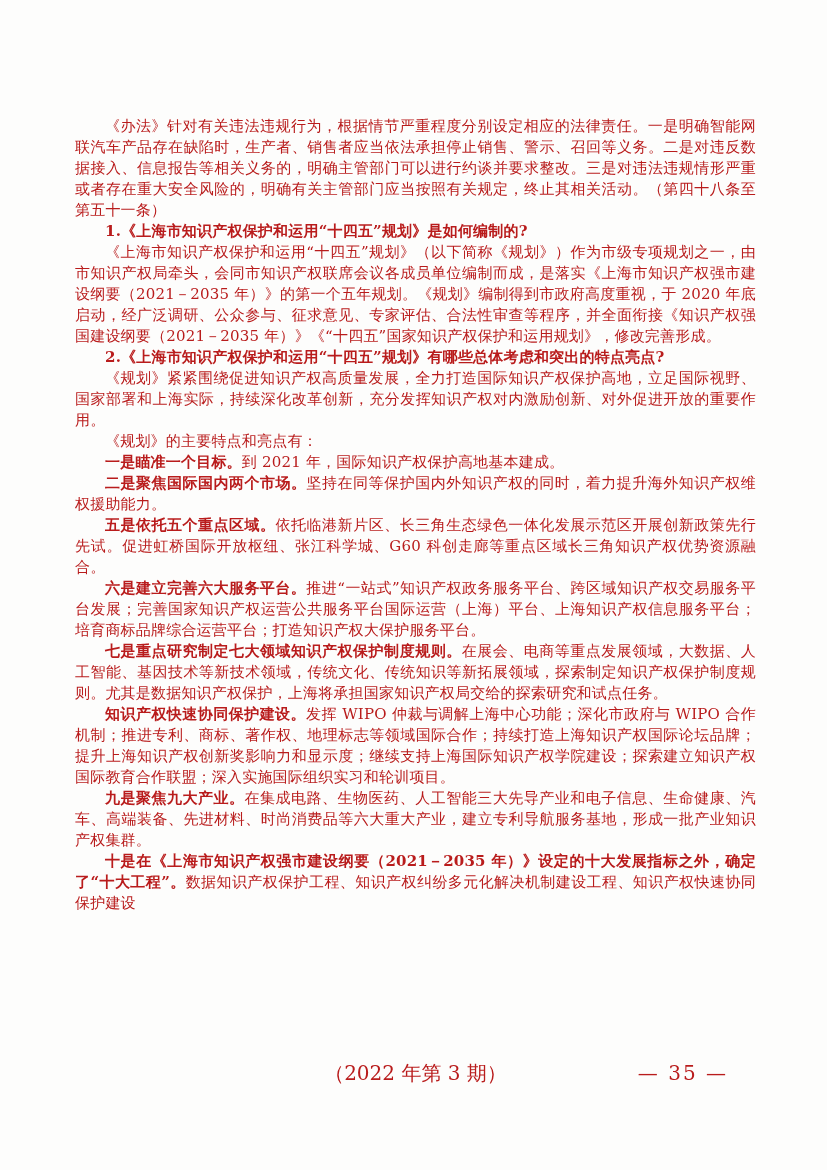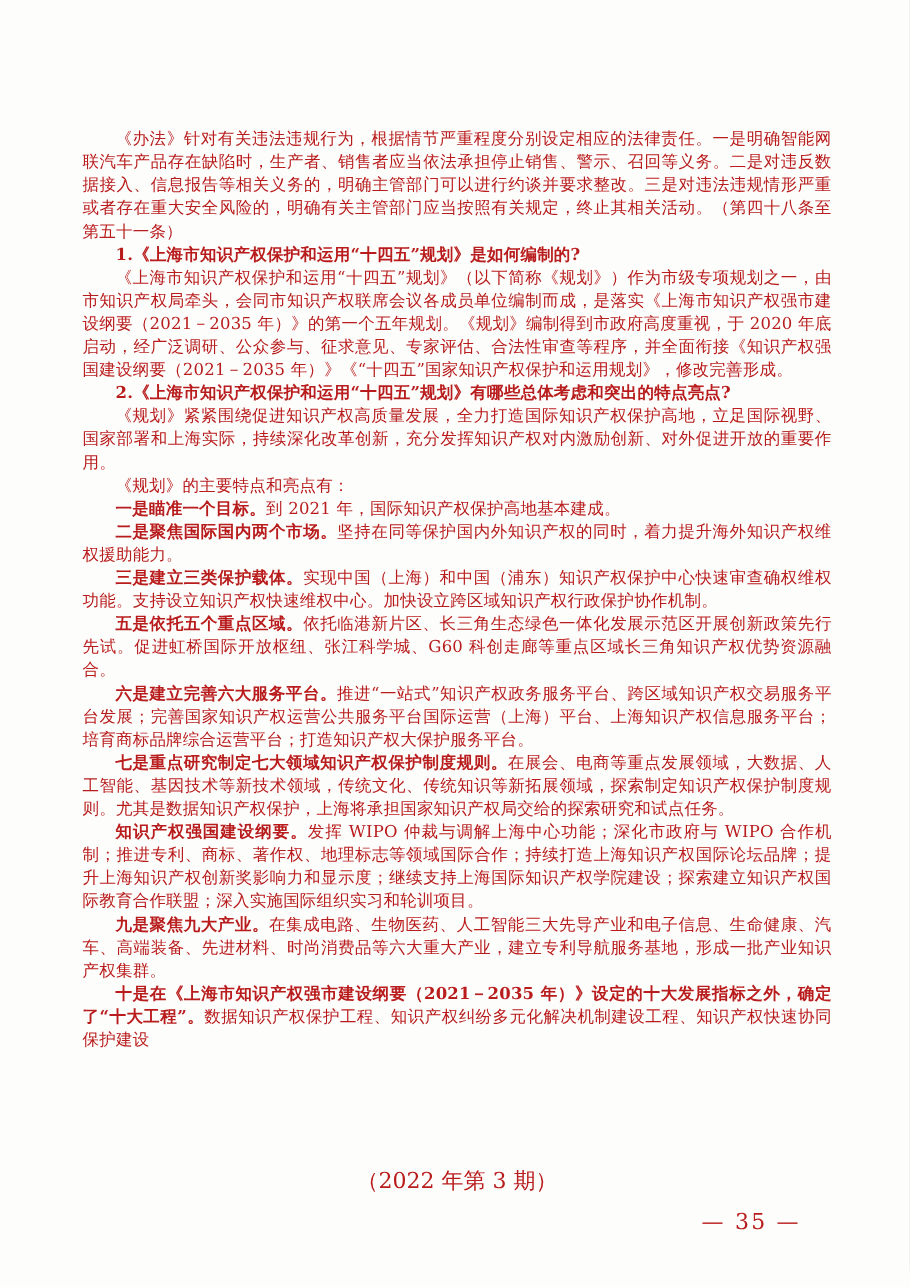--- a/index.html
+++ b/index.html
@@ -39,21 +39,20 @@
     position:absolute;
     left:75px;top:1063px;width:681px;
     font-size:20px;line-height:21px;
   }
   .footer .issue{
     display:block;text-align:center;
   }
   .footer .page-no{
     position:absolute;right:28px;top:0;
     letter-spacing:2px;
-    margin-top:37px;
   }
 </style>
 </head>
 <body>
 
 <div class="page">
   <div class="content">
 
     <p class="para">《办法》针对有关违法违规行为，根据情节严重程度分别设定相应的法律责任。一是明确智能网联汽车产品存在缺陷时，生产者、销售者应当依法承担停止销售、警示、召回等义务。二是对违反数据接入、信息报告等相关义务的，明确主管部门可以进行约谈并要求整改。三是对违法违规情形严重或者存在重大安全风险的，明确有关主管部门应当按照有关规定，终止其相关活动。（第四十八条至第五十一条）</p>
 
@@ -61,25 +60,24 @@
     <p class="para bold">1.《上海市知识产权保护和运用“十四五”规划》是如何编制的?</p>
     <p class="para">《上海市知识产权保护和运用“十四五”规划》（以下简称《规划》）作为市级专项规划之一，由市知识产权局牵头，会同市知识产权联席会议各成员单位编制而成，是落实《上海市知识产权强市建设纲要（2021－2035 年）》的第一个五年规划。《规划》编制得到市政府高度重视，于 2020 年底启动，经广泛调研、公众参与、征求意见、专家评估、合法性审查等程序，并全面衔接《知识产权强国建设纲要（2021－2035 年）》《“十四五”国家知识产权保护和运用规划》，修改完善形成。</p>
 
     <p class="para bold">2.《上海市知识产权保护和运用“十四五”规划》有哪些总体考虑和突出的特点亮点?</p>
     <p class="para">《规划》紧紧围绕促进知识产权高质量发展，全力打造国际知识产权保护高地，立足国际视野、国家部署和上海实际，持续深化改革创新，充分发挥知识产权对内激励创新、对外促进开放的重要作用。</p>
     <p class="para">《规划》的主要特点和亮点有：</p>
 
     <div class="points">
       <p class="para"><span class="bold">一是瞄准一个目标。</span><span>到 2021 年，国际知识产权保护高地基本建成。</span></p>
       <p class="para"><span class="bold">二是聚焦国际国内两个市场。</span><span>坚持在同等保护国内外知识产权的同时，着力提升海外知识产权维权援助能力。</span></p>
-      <p class="para"><span class="bold">三是建立三类保护载体。</span><span>实现中国（上海）和中国（浦东）知识产权保护中心快速审查确权维权功能。支持设立知识产权快速维权中心。加快设立跨区域知识产权行政保护协作机制。</span></p>
       <p class="para"><span class="bold">五是依托五个重点区域。</span><span>依托临港新片区、长三角生态绿色一体化发展示范区开展创新政策先行先试。促进虹桥国际开放枢纽、张江科学城、G60 科创走廊等重点区域长三角知识产权优势资源融合。</span></p>
       <p class="para"><span class="bold">六是建立完善六大服务平台。</span><span>推进“一站式”知识产权政务服务平台、跨区域知识产权交易服务平台发展；完善国家知识产权运营公共服务平台国际运营（上海）平台、上海知识产权信息服务平台；培育商标品牌综合运营平台；打造知识产权大保护服务平台。</span></p>
       <p class="para"><span class="bold">七是重点研究制定七大领域知识产权保护制度规则。</span><span>在展会、电商等重点发展领域，大数据、人工智能、基因技术等新技术领域，传统文化、传统知识等新拓展领域，探索制定知识产权保护制度规则。尤其是数据知识产权保护，上海将承担国家知识产权局交给的探索研究和试点任务。</span></p>
-      <p class="para"><span class="bold">知识产权强国建设纲要。</span><span>发挥 WIPO 仲裁与调解上海中心功能；深化市政府与 WIPO 合作机制；推进专利、商标、著作权、地理标志等领域国际合作；持续打造上海知识产权国际论坛品牌；提升上海知识产权创新奖影响力和显示度；继续支持上海国际知识产权学院建设；探索建立知识产权国际教育合作联盟；深入实施国际组织实习和轮训项目。</span></p>
+      <p class="para"><span class="bold">知识产权快速协同保护建设。</span><span>发挥 WIPO 仲裁与调解上海中心功能；深化市政府与 WIPO 合作机制；推进专利、商标、著作权、地理标志等领域国际合作；持续打造上海知识产权国际论坛品牌；提升上海知识产权创新奖影响力和显示度；继续支持上海国际知识产权学院建设；探索建立知识产权国际教育合作联盟；深入实施国际组织实习和轮训项目。</span></p>
       <p class="para"><span class="bold">九是聚焦九大产业。</span><span>在集成电路、生物医药、人工智能三大先导产业和电子信息、生命健康、汽车、高端装备、先进材料、时尚消费品等六大重大产业，建立专利导航服务基地，形成一批产业知识产权集群。</span></p>
       <p class="para"><span class="bold">十是在《上海市知识产权强市建设纲要（2021－2035 年）》设定的十大发展指标之外，确定了“十大工程”。</span><span>数据知识产权保护工程、知识产权纠纷多元化解决机制建设工程、知识产权快速协同保护建设</span></p>
     </div>
 
   </div>
 
   <div class="footer">
     <span class="issue">（2022 年第 3 期）</span>
     <span class="page-no">—  35  —</span>
   </div>

